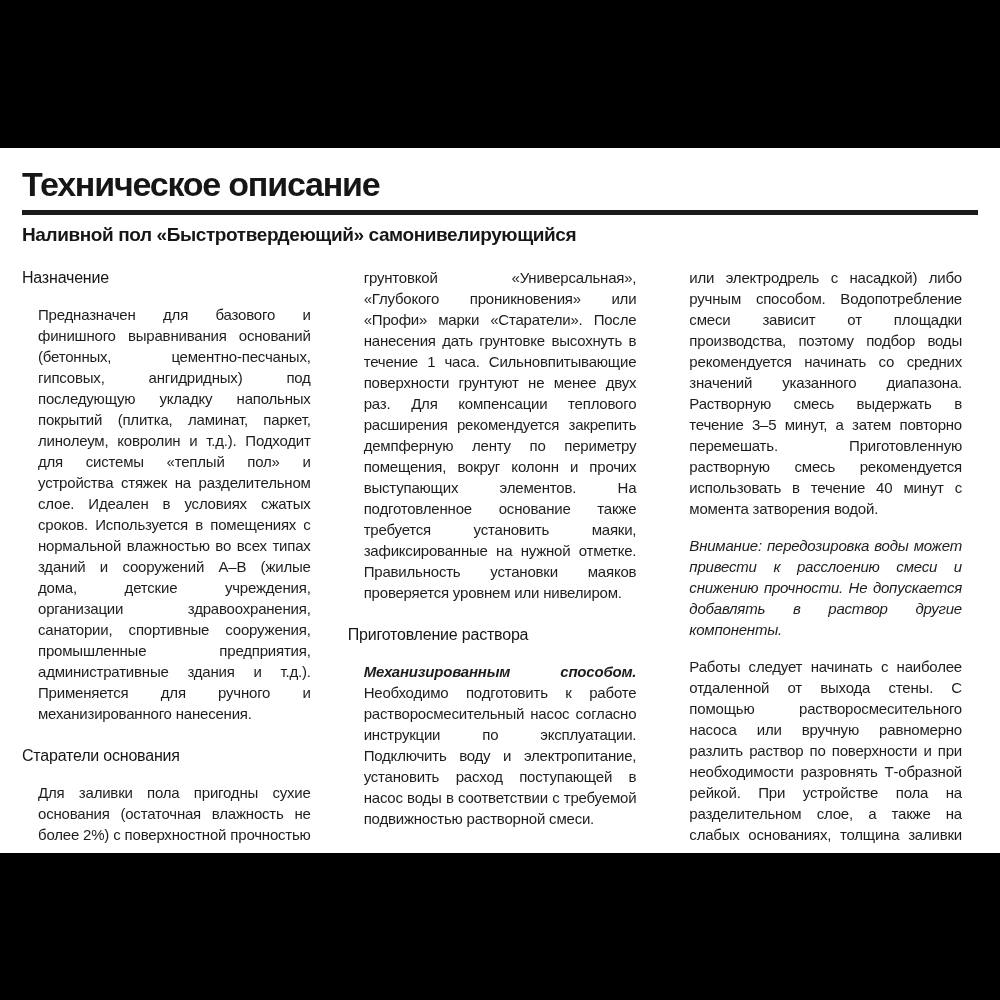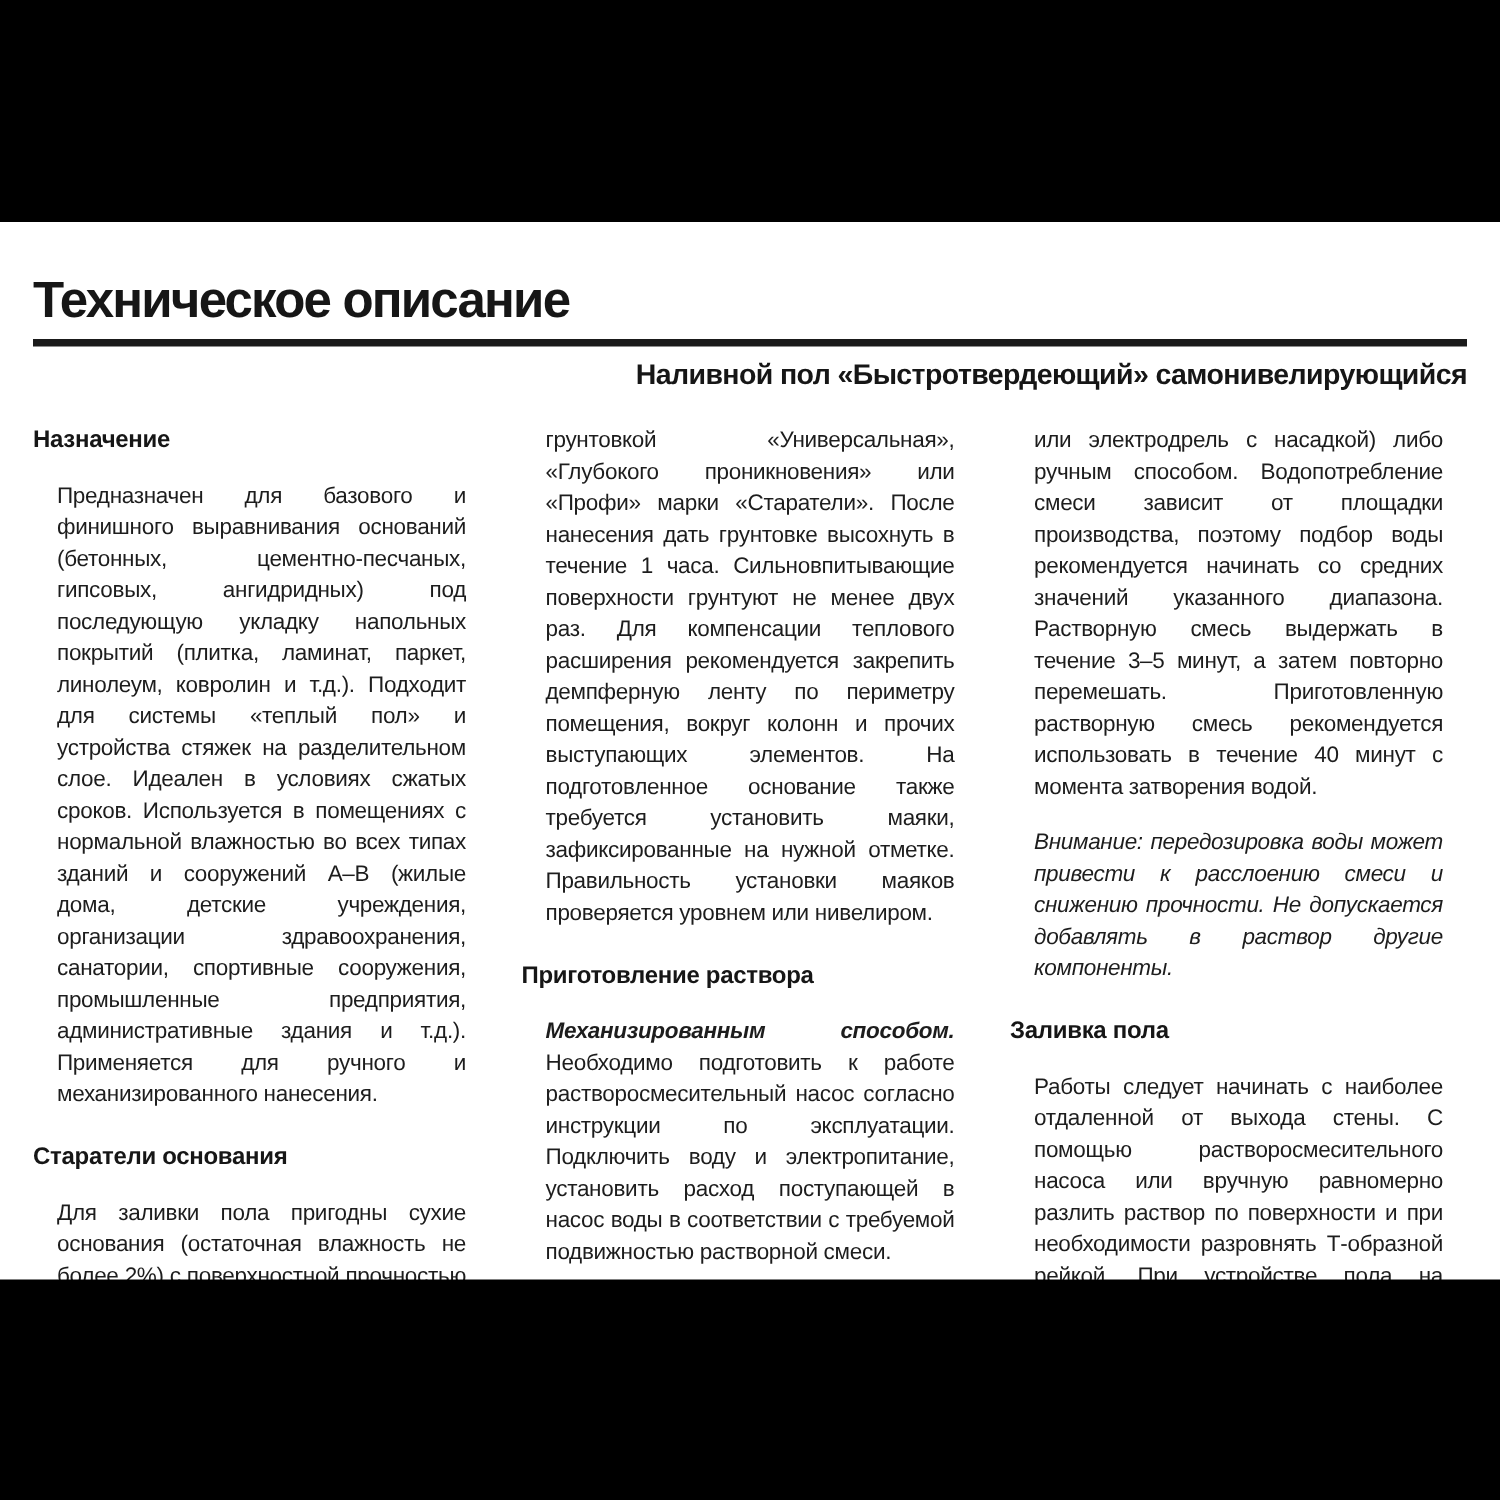--- a/index.html
+++ b/index.html
@@ -8,38 +8,37 @@
     background: #ffffff;
     font-family: "Liberation Sans", "DejaVu Sans", sans-serif;
     color: #1c1c1c;
     position: relative;
     overflow: hidden;
   }
   .bar { position: absolute; left: 0; width: 1000px; background: #000000; }
   .bar-top { top: 0; height: 148px; }
   .bar-bottom { top: 853px; height: 147px; }
 
-  .content { position: absolute; top: 164px; left: 22px; width: 956px; }
+  .content { position: absolute; top: 148px; left: 22px; width: 956px; }
 
   .page-title {
     margin: 18px 0 0 0;
     font-size: 34px;
     font-weight: bold;
     letter-spacing: -1.2px;
     color: #161616;
     line-height: 1.1;
   }
   .rule {
     margin-top: 7px;
     height: 5px;
     background: #1a1a1a;
   }
   .subtitle {
     margin-top: 9px;
-    text-align: right;
     font-size: 19px;
     font-weight: bold;
     letter-spacing: -0.4px;
     color: #161616;
   }
 
   .columns {
     display: flex;
     gap: 21px;
     margin-top: 21px;
@@ -49,21 +48,21 @@
   .col {
     flex: 1 1 0;
     text-align: justify;
     font-size: 15px;
     line-height: 21px;
     letter-spacing: -0.2px;
     color: #1d1d1d;
   }
   .col h2 {
     font-size: 16px;
-    font-weight: bold;
+    font-weight: normal;
     margin: 21px 0 1px 0;
     letter-spacing: -0.2px;
     color: #161616;
     text-align: left;
   }
   .col > :first-child { margin-top: 0; }
   .col p { margin: 16px; }
   .lead { font-weight: bold; font-style: italic; }
   .warning { font-weight: normal; font-style: italic; }
 </style>
@@ -89,20 +88,19 @@
     <div class="col">
       <p>грунтовкой «Универсальная», «Глубокого проникновения» или «Профи» марки «Старатели». После нанесения дать грунтовке высохнуть в течение 1 часа. Сильновпитывающие поверхности грунтуют не менее двух раз. Для компенсации теплового расширения рекомендуется закрепить демпферную ленту по периметру помещения, вокруг колонн и прочих выступающих элементов. На подготовленное основание также требуется установить маяки, зафиксированные на нужной отметке. Правильность установки маяков проверяется уровнем или нивелиром.</p>
       <h2>Приготовление раствора</h2>
       <p><span class="lead">Механизированным способом.</span> <span>Необходимо подготовить к работе растворосмесительный насос согласно инструкции по эксплуатации. Подключить воду и электропитание, установить расход поступающей в насос воды в соответствии с требуемой подвижностью растворной смеси.</span></p>
       <p><span class="lead">Профи способом.</span> <span>Содержимое упаковки высыпать в емкость с чистой водой из расчета 0,28–0,33 л воды на 1 кг сухой смеси и тщательно перемешать до однородной массы механизированным (профессиональный миксер</span></p>
     </div>
 
     <div class="col">
       <p>или электродрель с насадкой) либо ручным способом. Водопотребление смеси зависит от площадки производства, поэтому подбор воды рекомендуется начинать со средних значений указанного диапазона. Растворную смесь выдержать в течение 3–5 минут, а затем повторно перемешать. Приготовленную растворную смесь рекомендуется использовать в течение 40 минут с момента затворения водой.</p>
       <p class="warning">Внимание: передозировка воды может привести к расслоению смеси и снижению прочности. Не допускается добавлять в раствор другие компоненты.</p>
-      <h2>Заливка пола</h2>
       <p>Работы следует начинать с наиболее отдаленной от выхода стены. С помощью растворосмесительного насоса или вручную равномерно разлить раствор по поверхности и при необходимости разровнять Т-образной рейкой. При устройстве пола на разделительном слое, а также на слабых основаниях, толщина заливки смеси должна быть не менее 30 мм. Полученную поверхность следует защищать от воздействия прямых солнечных лучей, сквозняков и перепадов температур. Ходить по полу можно через 4 часа.</p>
     </div>
 
   </div>
 </div>
 
 <div class="bar bar-bottom"></div>
 
 </body></html>

